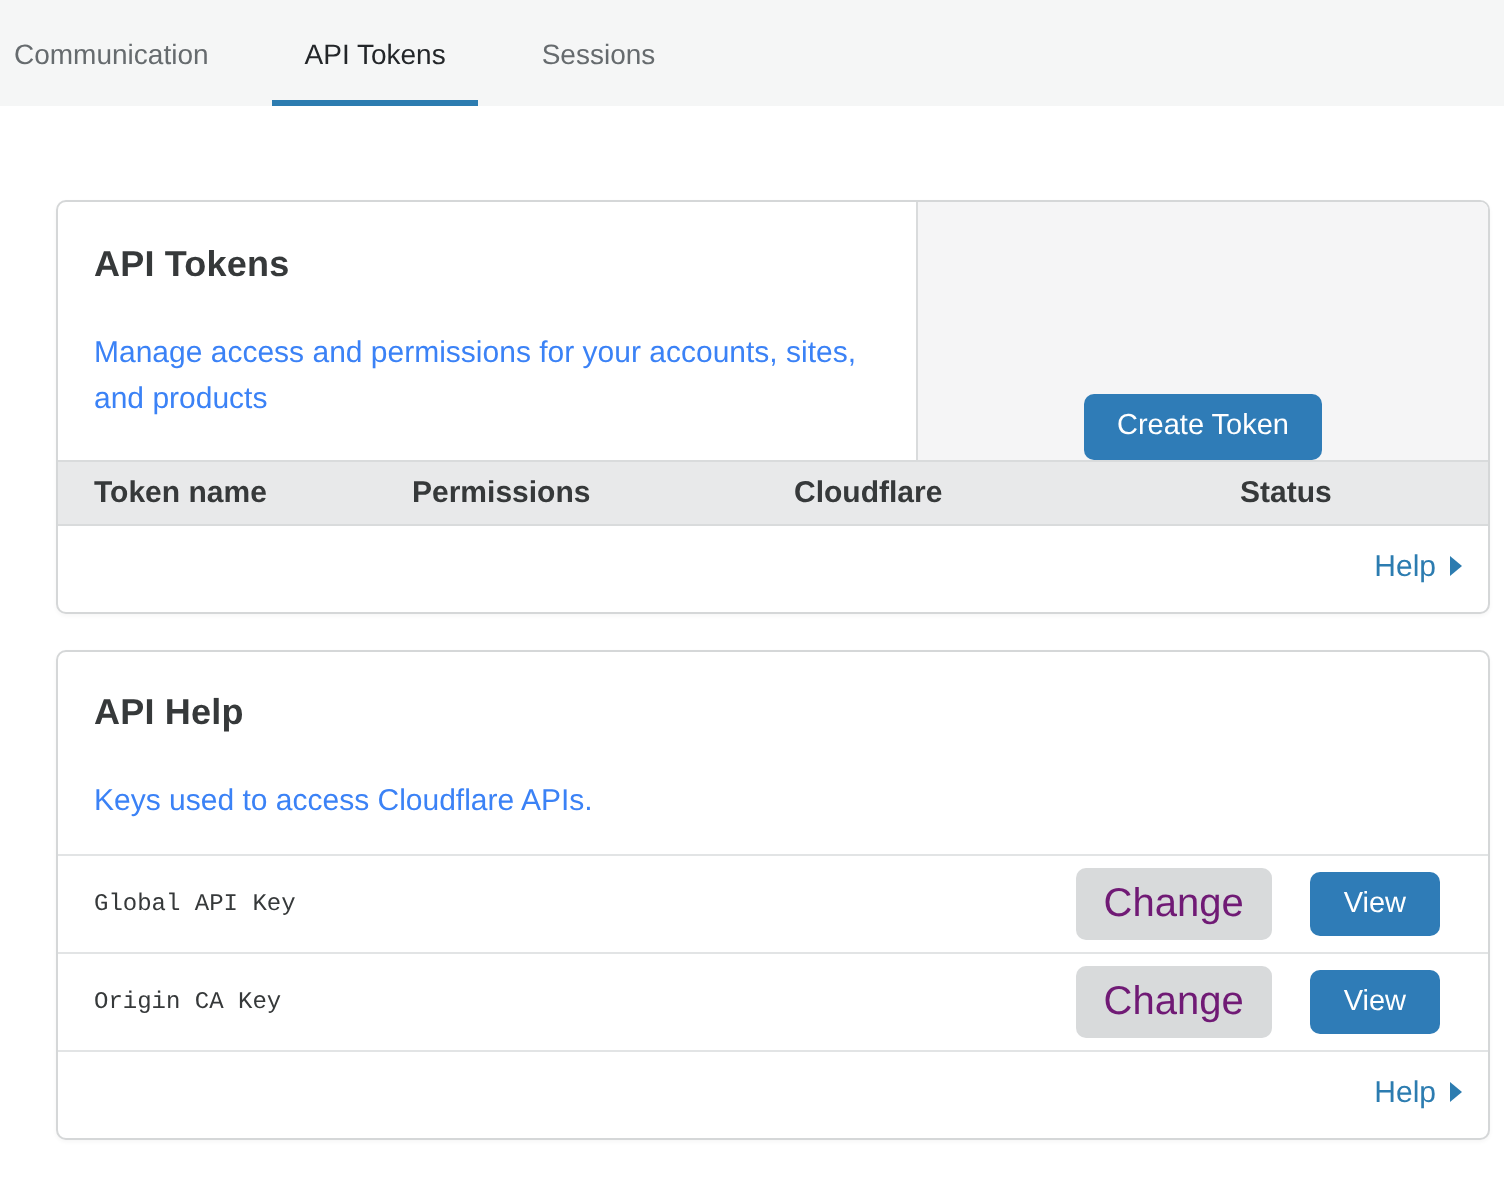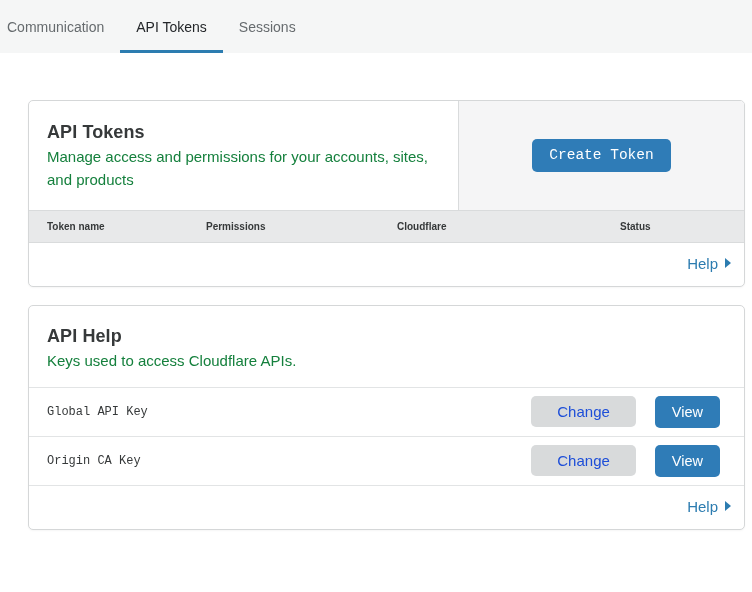--- a/index.html
+++ b/index.html
@@ -11,20 +11,21 @@
     overflow: hidden;
   }
 
   
   .tabbar {
     height: 53px;
     background: #f5f6f6;
     display: flex;
     align-items: stretch;
     padding-left: 7px;
+    gap: 16px;
   }
   .tab {
     display: flex;
     align-items: center;
     padding: 0 16px;
     font-size: 14px;
     color: #666b6e;
     cursor: pointer;
     border-bottom: 3px solid transparent;
     padding-top: 3px; 
@@ -54,67 +55,66 @@
     flex: 1;
     padding: 21px 18px 18px 18px;
   }
   .card-title {
     font-size: 18px;
     font-weight: 700;
     color: #36393a;
     letter-spacing: 0.1px;
   }
   .card-desc {
-    margin-top: 2px;
+    margin-top: 22px;
     font-size: 15px;
     line-height: 1.55;
-    color: #15803d;
+    color: #3b82f6;
     max-width: 400px;
   }
   .card-header-right {
     width: 286px;
     background: #f5f5f6;
     border-left: 1px solid #d9dbdc;
     display: flex;
-    align-items: center;
+    align-items: flex-end;
     justify-content: center;
-    font-family: Liberation Mono, monospace;
   }
 
   .btn {
     display: inline-block;
     border: none;
     border-radius: 5px;
     font-family: inherit;
     font-size: 14px;
     cursor: pointer;
     line-height: 1;
   }
   .btn-primary {
     background: #2f7cb7;
     color: #ffffff;
     padding: 9px 17px;
     font-size: 14.5px;
   }
   .btn-secondary {
     background: #d8dadb;
-    color: #1d4ed8;
-    padding: 8px 26px;
-    font-size: 15px;
+    color: #701a75;
+    padding: 8px 14px;
+    font-size: 20px;
   }
 
   
   .table-head {
     display: flex;
     align-items: center;
     background: #e8e9ea;
     border-top: 1px solid #d9dbdc;
     border-bottom: 1px solid #d9dbdc;
     height: 33px;
-    font-size: 10px;
+    font-size: 15px;
     font-weight: 700;
     color: #36393a;
   }
   .th-1 { width: 177px; padding-left: 18px; }
   .th-2 { width: 191px; }
   .th-3 { width: 195px; }
   .th-4 { flex: 1; padding-left: 28px; }
 
   .empty-row {
     padding: 11px 18px 12px 18px;

